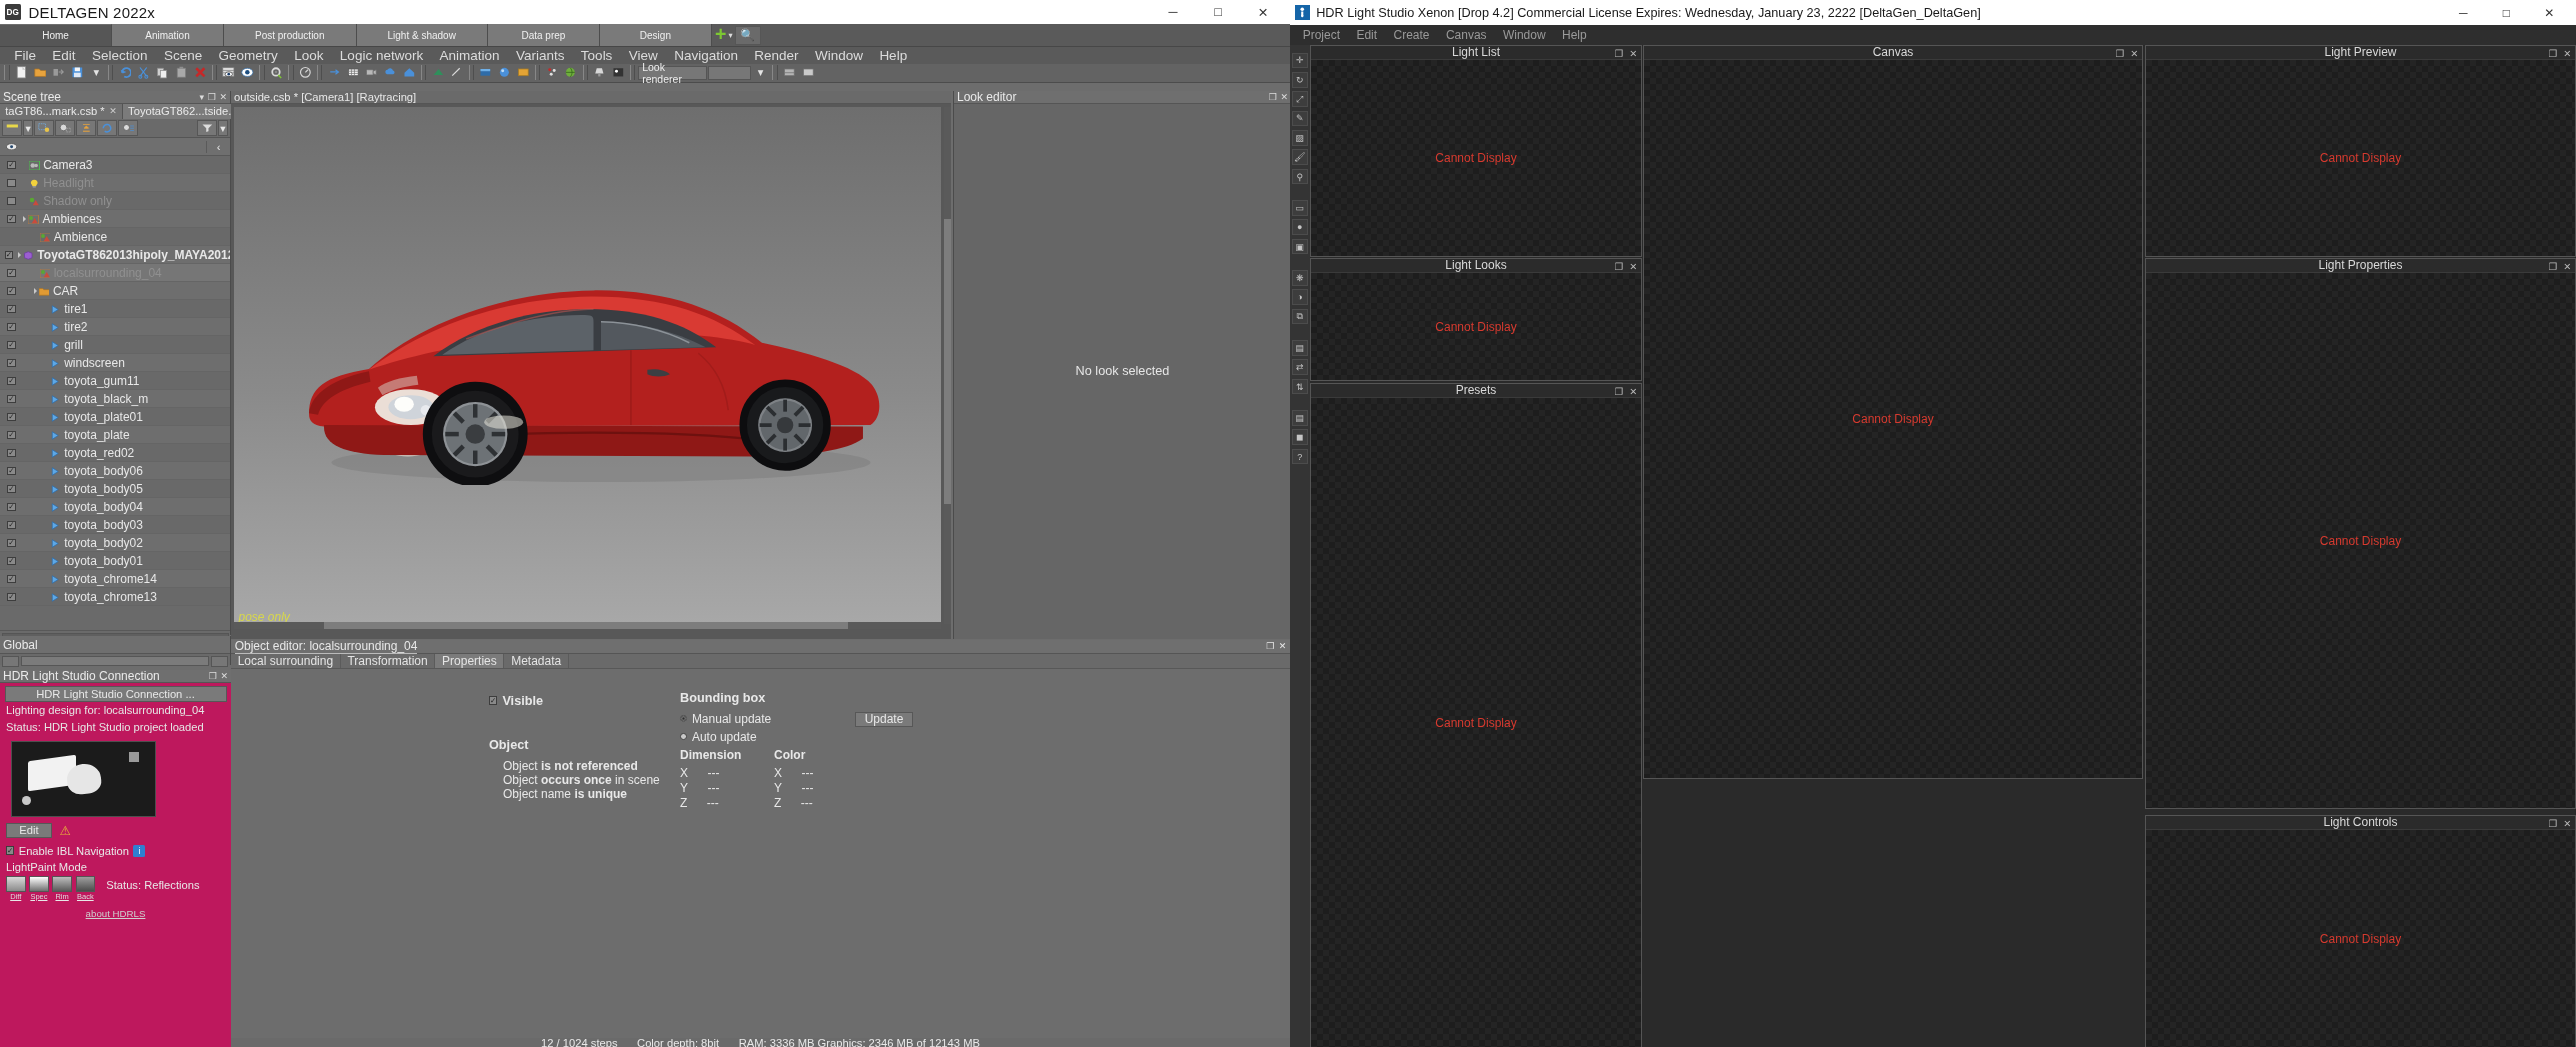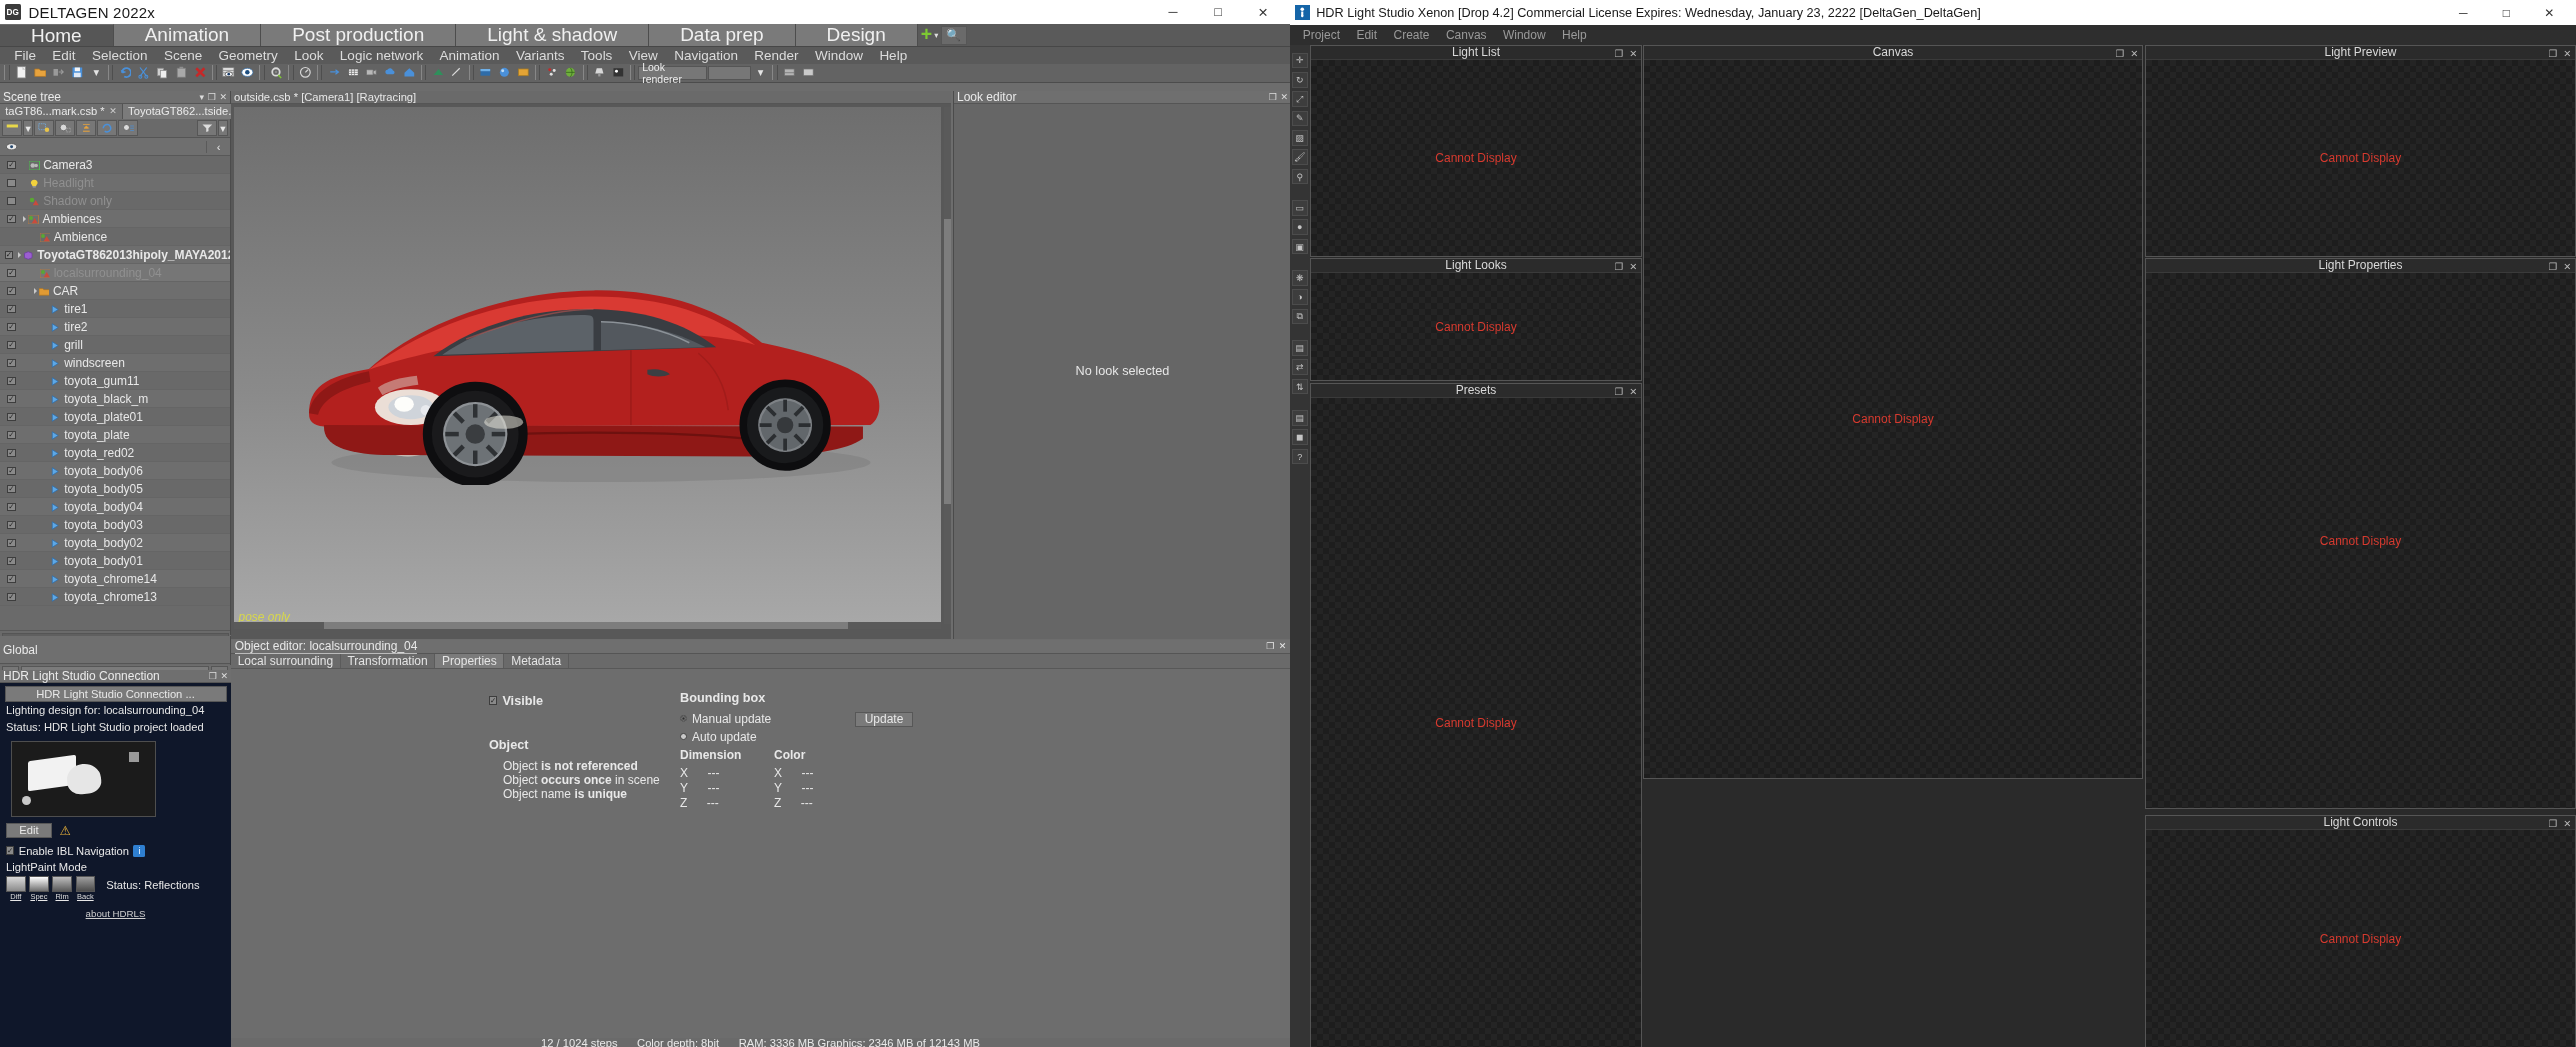--- a/index.html
+++ b/index.html
@@ -29,21 +29,21 @@
     justify-content:center; margin-right:7.5px; border-radius:1.5px;
   }
   .dg-title-text { letter-spacing:0.2px; font-size:15px;text-align:right; }
   .dg-winbtns { margin-left:auto; display:flex; }
   .dg-winbtn { width:45px; height:24px; display:flex; align-items:center;
     justify-content:center; font-size:12.7px; color:#333; }
 
   .dg-ribbon { height:23px; background:#5a5a5a; display:flex; align-items:stretch;
     border-bottom:0.7px solid #474747; }
   .dg-tab { min-width:112px; padding:0 31px; display:flex; align-items:center;
-    justify-content:center; font-size:19px; color:#f0f0f0;
+    justify-content:center; font-size:10px; color:#f0f0f0;
     background:#7a7a7a; border-right:0.7px solid #4d4d4d; }
   .dg-tab.active { background:#565656; border-top:1.5px solid #6e6e6e; }
   .dg-ribbon-extra { display:flex; align-items:center; padding:0 3px; gap:2.2px; }
   .plus-icon { color:#7dc832; font-size:19.5px; font-weight:bold; line-height:1; }
   .caret { font-size:8.2px; color:#ddd; }
   .mag { font-size:12px; color:#ddd; background:#6a6a6a; padding:1.5px 4.5px; border:0.7px solid #565656;}
 
   .dg-menubar { height:16.5px; background:#5a5a5a; display:flex; align-items:center;
     padding-left:6px; font-size:13.5px; color:#dcdcdc; gap:0; }
   .dg-menu { padding:0 8.2px; white-space:nowrap; }
@@ -103,21 +103,21 @@
 
   
   #globalpanel { position:absolute; left:0; top:636px; width:231px; height:28.5px;
      background:#6a6a6a; border-right:0.7px solid #4b4b4b;}
   .gl-row { height:14.2px; display:flex; align-items:center; gap:2.2px; padding:0.7px 2.2px; }
   .gl-box { width:16.5px;height:11.2px;background:#777;border:0.7px solid #555; }
   .gl-bar { flex:1; height:10.5px; background:#7b7b7b; border:0.7px solid #565656;}
 
   
   #hdrconn { position:absolute; left:0; top:670px; width:232px; height:377px;
-     background:#0f172a; border-right:0.7px solid #4b4b4b; }
+     background:#be185d; border-right:0.7px solid #4b4b4b; }
   .hc-btn { margin:3.7px 4.5px 0; height:15.7px; background:#7a7a7a; border:0.7px solid #575757;
      display:flex; align-items:center; justify-content:center; font-size:11.2px; }
   .hc-line { padding:2.2px 6px; font-size:11.2px; color:#e6e6e6; }
   .hc-thumb { margin:6px 10.5px; width:145px; height:76px; background:#1b1b1b;
      border:0.7px solid #4e4e4e; position:relative; overflow:hidden; }
   .hc-edit { margin:3.7px 6px; display:flex; align-items:center; gap:7.5px; }
   .btn-sm { width:46px; height:15px; background:#7a7a7a; border:0.7px solid #575757;
      display:flex; align-items:center; justify-content:center; font-size:11.2px; }
   .warn { color:#e8b23a; font-size:12.7px; }
   .chk-row { display:flex; align-items:center; gap:4.5px; padding:3px 6px; font-size:11.2px;}
@@ -827,21 +827,21 @@
             </svg></span>
           <span class="st-lbl">toyota_chrome13</span>
         </div>
       </div>
     <div class="st-foot">
         <div class="hbar"></div>
       </div>
   </div>
 
   <div id="globalpanel">
-    <div class="panel-title" style="height:28px">
+    <div class="panel-title" style="height:18px">
       <span>Global</span>
     </div>
     <div class="gl-row">
       <div class="gl-box"></div>
       <div class="gl-bar"></div>
       <div class="gl-box"></div>
     </div>
   </div>
 
   <div id="hdrconn">

